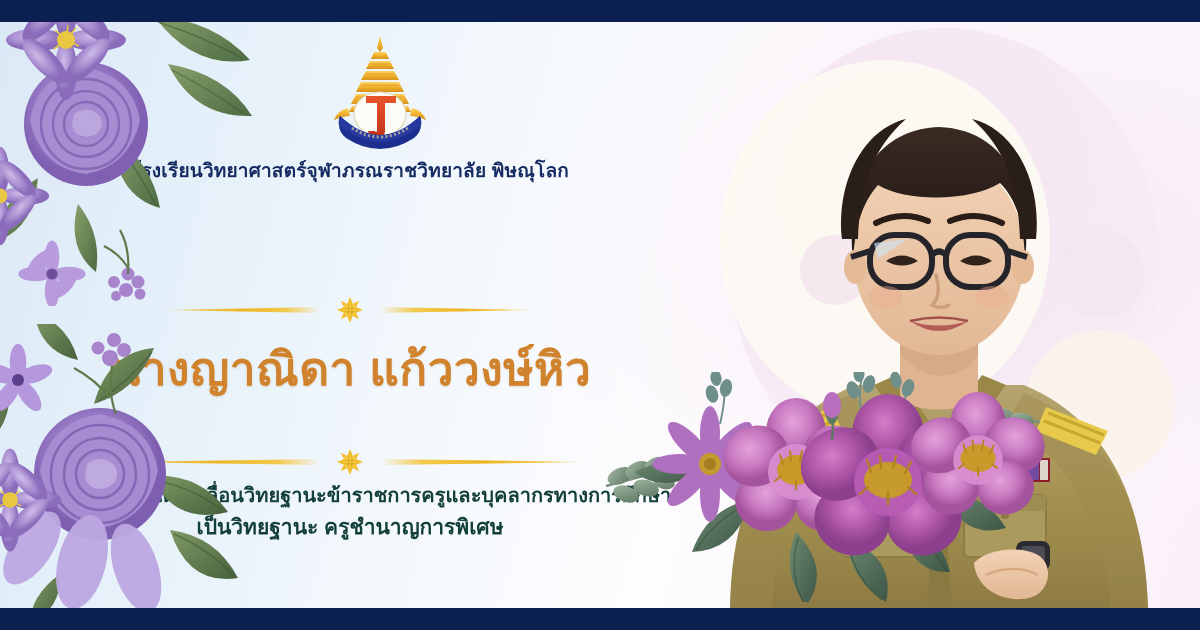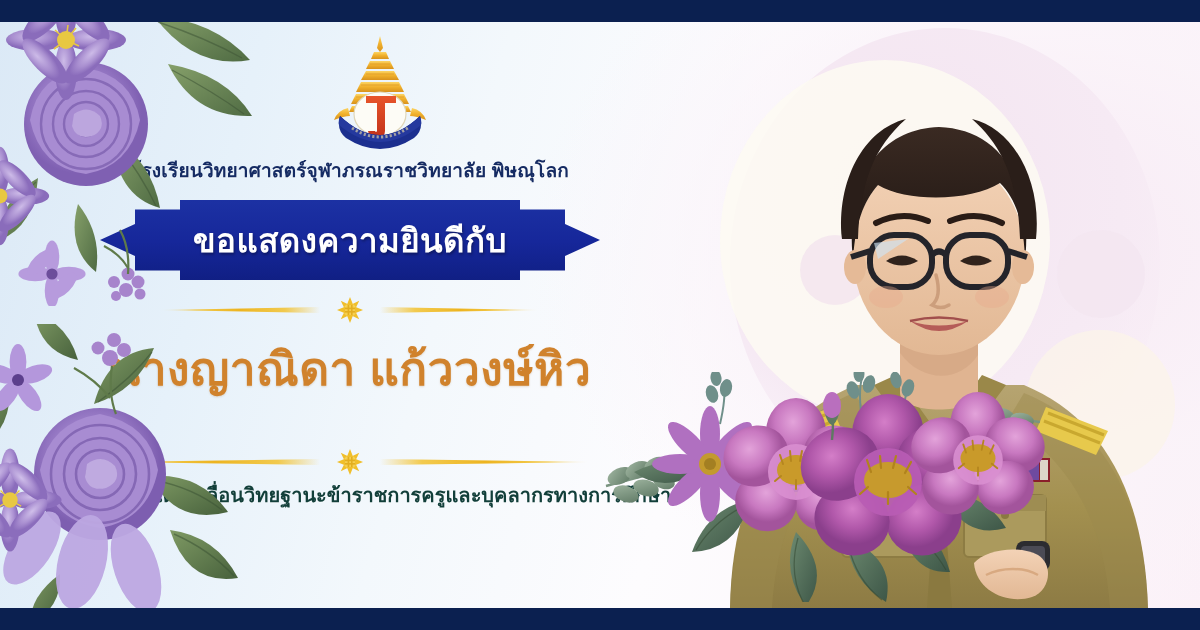--- a/index.html
+++ b/index.html
@@ -250,24 +250,20 @@
     <path d="M14 82 q40 38 80 0 q4 14 -6 22 q-34 22 -68 0 q-10 -8 -6 -22 z" fill="#1c2f8f"></path>
     <path d="M14 82 q40 38 80 0 q2 5 1 9 q-41 34 -82 0 q-1 -4 1 -9 z" fill="#25399e"></path>
 
     <path d="M26 94 q28 18 56 0" stroke="#e6d9a8" stroke-width="3" fill="none" opacity=".65" stroke-dasharray="2.2 2.2"></path>
   </svg>
 
   <div id="content">
 
     <div id="school-name">โรงเรียนวิทยาศาสตร์จุฬาภรณราชวิทยาลัย พิษณุโลก</div>
 
-    <div id="ribbon-wrap">
-      <div id="ribbon"></div>
-      <div id="ribbon-text">ขอแสดงความยินดีกับ</div>
-    </div>
 
     <svg class="divider" id="divider-1" viewBox="0 0 700 26">
       <defs>
         <linearGradient id="dg1" x1="0" y1="0" x2="1" y2="0">
           <stop offset="0%" stop-color="#f2c230" stop-opacity="0"></stop>
           <stop offset="22%" stop-color="#f2c230" stop-opacity=".85"></stop>
           <stop offset="50%" stop-color="#edb420" stop-opacity="1"></stop>
           <stop offset="78%" stop-color="#f2c230" stop-opacity=".85"></stop>
           <stop offset="100%" stop-color="#f2c230" stop-opacity="0"></stop>
         </linearGradient>
@@ -322,20 +318,21 @@
         <rect x="-5" y="-5" width="10" height="10" rx="1.5" fill="#f5cf4e"></rect>
         <rect x="-2.4" y="-5" width="1.6" height="10" fill="#e3ae20"></rect>
         <rect x="1" y="-5" width="1.6" height="10" fill="#e3ae20"></rect>
         <rect x="-5" y="-2.4" width="10" height="1.6" fill="#e3ae20"></rect>
         <rect x="-5" y="1" width="10" height="1.6" fill="#e3ae20"></rect>
       </g>
     </svg>
 
     <div id="occasion">
       <div class="occasion-line" id="occasion-line-1">เนื่องในโอกาสได้รับเลื่อนวิทยฐานะข้าราชการครูและบุคลากรทางการศึกษา</div>
+      <div class="occasion-line" id="occasion-line-2">เป็นวิทยฐานะ ครูชำนาญการพิเศษ</div>
     </div>
   </div>
 
   <svg class="floral" id="floral-tl" viewBox="0 0 320 300">
     <defs>
       <radialGradient id="pet1" cx="40%" cy="35%">
         <stop offset="0%" stop-color="#cdbbe8"></stop>
         <stop offset="60%" stop-color="#a98fd0"></stop>
         <stop offset="100%" stop-color="#8a6cbb"></stop>
       </radialGradient>

